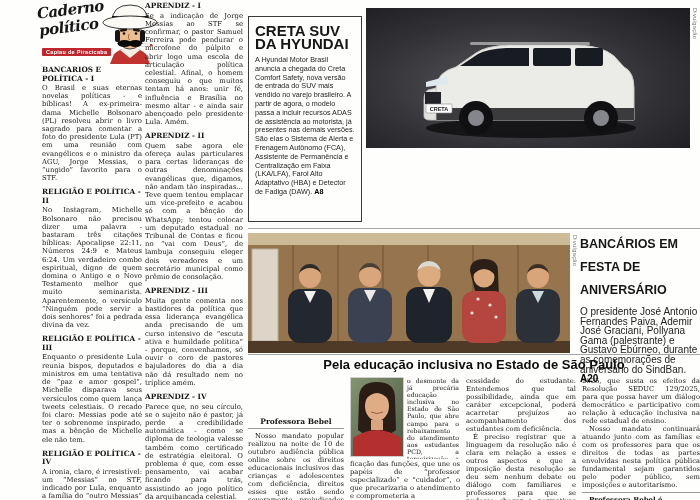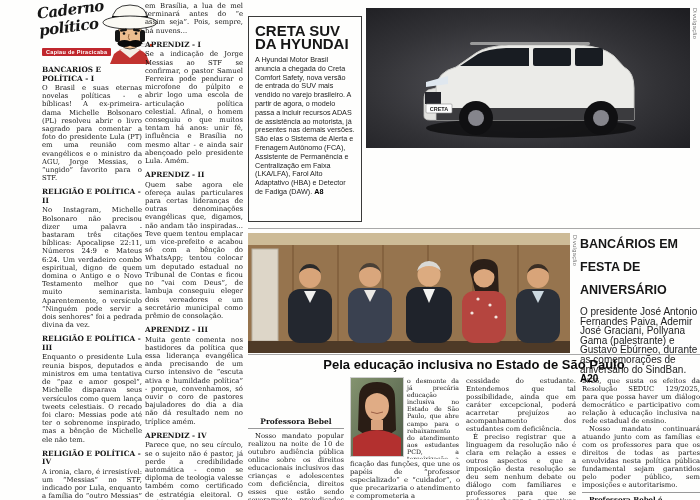--- a/index.html
+++ b/index.html
@@ -98,21 +98,20 @@
     <h4>RELIGIÃO E POLÍTICA - II</h4>
     <p>No Instagram, Michelle Bolsonaro não precisou dizer uma palavra - bastaram três citações bíblicas: Apocalipse 22:11, Números 24:9 e Mateus 6:24. Um verdadeiro combo espiritual, digno de quem domina o Antigo e o Novo Testamento melhor que muito seminarista. Aparentemente, o versículo “Ninguém pode servir a dois senhores” foi a pedrada divina da vez.</p>
     <h4>RELIGIÃO E POLÍTICA - III</h4>
     <p>Enquanto o presidente Lula reunia bispos, deputados e ministros em uma tentativa de “paz e amor gospel”, Michelle disparava seus versículos como quem lança tweets celestiais. O recado foi claro: Messias pode até ter o sobrenome inspirado, mas a bênção de Michelle ele não tem.</p>
     <h4>RELIGIÃO E POLÍTICA - IV</h4>
     <p>A ironia, claro, é irresistível: um “Messias” no STF, indicado por Lula, enquanto a família do “outro Messias” observa tudo com citações apocalípticas. Se a política brasileira fosse uma série, o episódio de quinta-feira se chamaria “Gênesis da Suprema Corte” - com roteiro assinado por Brasília e direção divina (ou quase). Com nuvens por todos os cantos.</p>
 
   </div>
 
   <div class="col col2">
-    <p>em Brasília, a lua de mel terminará antes do “e assim seja”. Pois, sempre, há nuvens...</p>
     <h4>APRENDIZ - I</h4>
     <p>Se a indicação de Jorge Messias ao STF se confirmar, o pastor Samuel Ferreira pode pendurar o microfone do púlpito e abrir logo uma escola de articulação política celestial. Afinal, o homem conseguiu o que muitos tentam há anos: unir fé, influência e Brasília no mesmo altar - e ainda sair abençoado pelo presidente Lula. Amém.</p>
     <h4>APRENDIZ - II</h4>
     <p>Quem sabe agora ele ofereça aulas particulares para certas lideranças de outras denominações evangélicas que, digamos, não andam tão inspiradas... Teve quem tentou emplacar um vice-prefeito e acabou só com a bênção do WhatsApp; tentou colocar um deputado estadual no Tribunal de Contas e ficou no “vai com Deus”, de lambuja conseguiu eleger dois vereadores e um secretário municipal como prêmio de consolação.</p>
     <h4>APRENDIZ - III</h4>
     <p>Muita gente comenta nos bastidores da política que essa liderança evangélica anda precisando de um curso intensivo de “escuta ativa e humildade política” - porque, convenhamos, só ouvir o coro de pastores bajuladores do dia a dia não dá resultado nem no tríplice amém.</p>
     <h4>APRENDIZ - IV</h4>
     <p>Parece que, no seu círculo, se o sujeito não é pastor, já perde a credibilidade automática - como se diploma de teologia valesse também como certificado de estratégia eleitoral. O problema é que, com esse pensamento, vai acabar ficando para trás, assistindo ao jogo político da arquibancada celestial.</p>
 
   </div>

